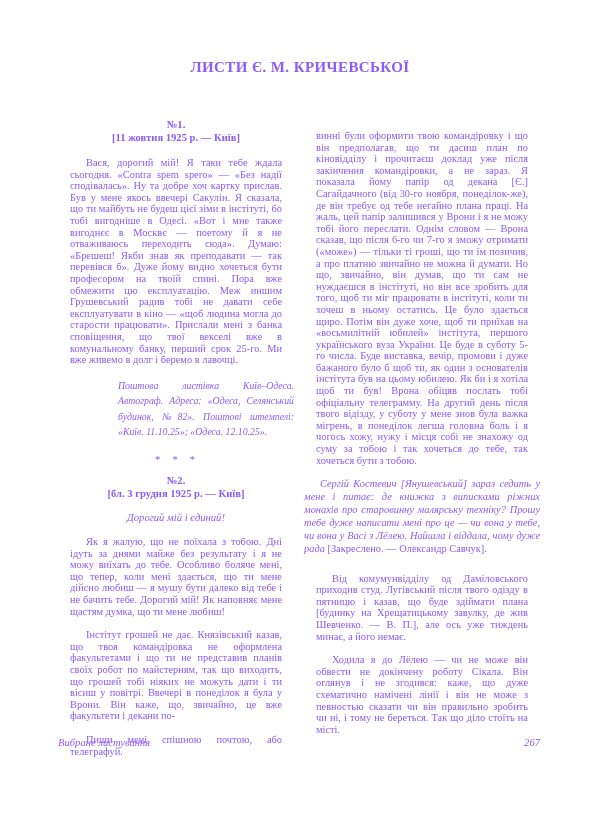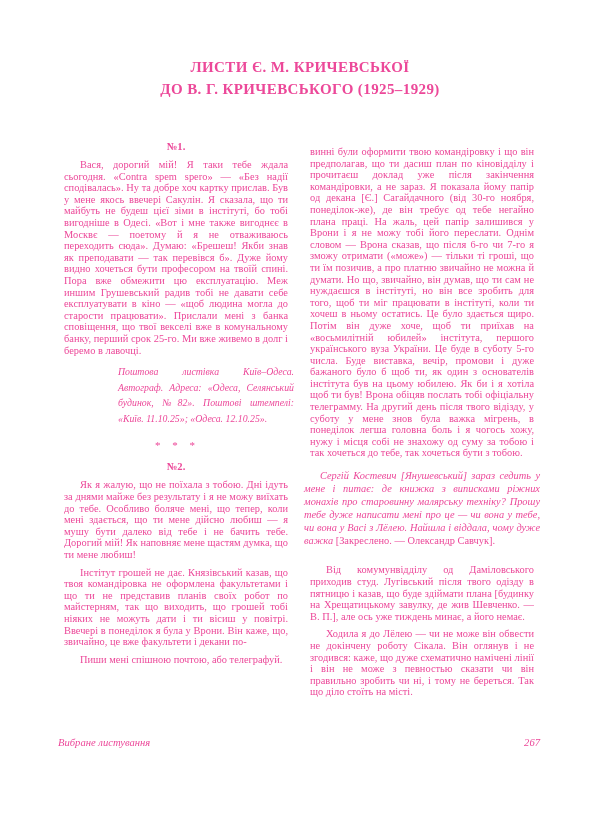--- a/index.html
+++ b/index.html
@@ -7,21 +7,21 @@
     padding: 0;
     background: #e8e8e8;
     font-family: "Liberation Serif", "DejaVu Serif", serif;
   }
   .page {
     position: relative;
     width: 600px;
     height: 818px;
     margin: 0 auto;
     background: #ffffff;
-    color: #ec4899;
+    color: #8b5cf6;
     overflow: hidden;
   }
   .page-title {
     margin-top: 56px;
     text-align: center;
     font-weight: bold;
     font-size: 15px;
     line-height: 22px;
     letter-spacing: 0.4px;
   }
@@ -31,21 +31,21 @@
     gap: 10px;
   }
   .col {
     width: 236px;
     flex: 0 0 236px;
   }
   .body-text {
     font-size: 10.4px;
     line-height: 11.6px;
     text-align: justify;
-    margin: 6px;
+    margin: 12px;
   }
   .indent { text-indent: 16px; }
   .letter-number {
     text-align: center;
     font-weight: bold;
     font-size: 10.6px;
     line-height: 13px;
     margin: 0;
   }
   .letter-dateline {
@@ -98,46 +98,48 @@
     font-size: 10.6px;
   }
 </style>
 </head>
 <body>
 
 <div class="page">
 
   <div class="page-title">
     <div>ЛИСТИ Є. М. КРИЧЕВСЬКОЇ</div>
-    <div>ДО В. Г. КРИЧЕВСЬКОГО (1925–1929)</div>
   </div>
 
   <div class="columns">
 
     <div class="col">
       <section>
         <p class="letter-number">№1.</p>
+        <p class="letter-dateline">[11 жовтня 1925 р. — Київ]</p>
         <p class="body-text indent">Вася, дорогий мій! Я таки тебе ждала сьогодня. «Contra spem spero» — «Без надії сподівалась». Ну та добре хоч картку прислав. Був у мене якось ввечері Сакулін. Я сказала, що ти майбуть не будеш цієї зіми в інстітуті, бо тобі вигодніше в Одесі. «Вот і мне также вигоднєє в Москвє — поетому й я не отваживаюсь переходить сюда». Думаю: «Брешеш! Якби знав як преподавати — так перевівся б». Дуже йому видно хочеться бути професором на твоїй спині. Пора вже обмежити цю експлуатацію. Меж иншим Грушевський радив тобі не давати себе експлуатувати в кіно — «щоб людина могла до старости працювати». Прислали мені з банка сповіщення, що твої векселі вже в комунальному банку, перший срок 25-го. Ми вже живемо в долг і беремо в лавочці.</p>
         <p class="provenance">Поштова листівка Київ–Одеса. Автограф. Адреса: «Одеса, Селянський будинок, №82». Поштові штемпелі: «Київ. 11.10.25»; «Одеса. 12.10.25».</p>
       </section>
 
       <p class="separator">* * *</p>
 
       <section>
         <p class="letter-number">№2.</p>
+        <p class="letter-dateline">[бл. 3 грудня 1925 р. — Київ]</p>
+        <p class="salutation">Дорогий мій і єдиний!</p>
         <p class="body-text indent">Як я жалую, що не поїхала з тобою. Дні ідуть за днями майже без результату і я не можу виїхать до тебе. Особливо боляче мені, що тепер, коли мені здається, що ти мене дійсно любиш — я мушу бути далеко від тебе і не бачить тебе. Дорогий мій! Як наповняє мене щастям думка, що ти мене любиш!</p>
         <p class="body-text indent">Інстітут грошей не дає. Князівський казав, що твоя командіровка не оформлена факультетами і що ти не представив планів своїх робот по майстерням, так що виходить, що грошей тобі ніяких не можуть дати і ти вісиш у повітрі. Ввечері в понеділок я була у Врони. Він каже, що, звичайно, це вже факультети і декани по-</p>
         <p class="body-text indent">Пиши мені спішною почтою, або телеграфуй.</p>
       </section>
     </div>
 
     <div class="col">
       <p class="body-text">винні були оформити твою командіровку і що він предполагав, що ти дасиш план по кіновідділу і прочитаєш доклад уже після закінчення командіровки, а не зараз. Я показала йому папір од декана [Є.] Сагайдачного (від 30-го ноября, понеділок-же), де він требує од тебе негайно плана праці. На жаль, цей папір залишився у Врони і я не можу тобі його переслати. Однім словом — Врона сказав, що після 6-го чи 7-го я зможу отримати («може») — тільки ті гроші, що ти їм позичив, а про платню звичайно не можна й думати. Но що, звичайно, він думав, що ти сам не нуждаєшся в інстітуті, но він все зробить для того, щоб ти міг працювати в інстітуті, коли ти хочеш в ньому остатись. Це було здається щиро. Потім він дуже хоче, щоб ти приїхав на «восьмилітній юбилей» інстітута, першого українського вуза України. Це буде в суботу 5-го числа. Буде виставка, вечір, промови і дуже бажаного було б щоб ти, як один з основателів інстітута був на цьому юбилею. Як би і я хотіла щоб ти був! Врона обіцяв послать тобі офіціальну телеграмму. На другий день після твого відізду, у суботу у мене знов була важка мігрень, в понеділок легша головна боль і я чогось хожу, нужу і місця собі не знахожу од суму за тобою і так хочеться до тебе, так хочеться бути з тобою.</p>
 
-      <p class="italic-block"><span>Сергій Костевич [Янушевський] зараз седить у мене і питає: де книжка з виписками ріжних монахів про старовинну малярську техніку? Прошу тебе дуже написати мені про це — чи вона у тебе, чи вона у Васі з Лёлею. Найшла і віддала, чому дуже важка </span><span class="roman">[Закреслено. — Олександр Савчук].</span></p>
+      <p class="italic-block"><span>Сергій Костевич [Янушевський] зараз седить у мене і питає: де книжка з виписками ріжних монахів про старовинну малярську техніку? Прошу тебе дуже написати мені про це — чи вона у тебе, чи вона у Васі з Лёлею. Найшла і віддала, чому дуже рада </span><span class="roman">[Закреслено. — Олександр Савчук].</span></p>
 
       <p class="body-text indent para-gap"><span>Від комумунвідділу од Даміловського приходив студ. Лугівський після твого одізду в пятницю і казав, що буде здіймати плана [будинку на Хрещатицькому завулку, де жив Шевченко. — </span><span class="inline-italic">В. П.</span><span>], але ось уже тиждень минає, а його немає.</span></p>
 
       <p class="body-text indent">Ходила я до Лёлею — чи не може він обвести не докінчену роботу Сікала. Він оглянув і не згодився: каже, що дуже схематично намічені лінії і він не може з певностью сказати чи він правильно зробить чи ні, і тому не береться. Так що діло стоїть на місті.</p>
     </div>
 
   </div>
 
   <div class="footer">
     <span>Вибране листування</span>

